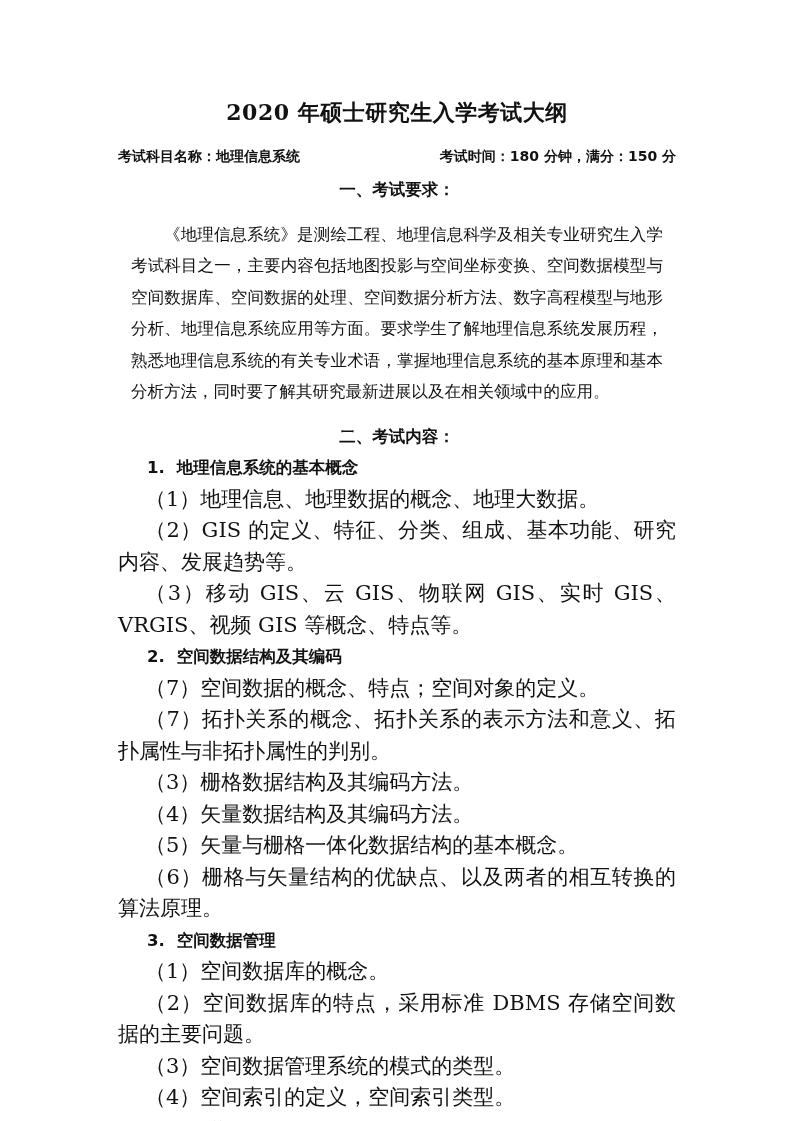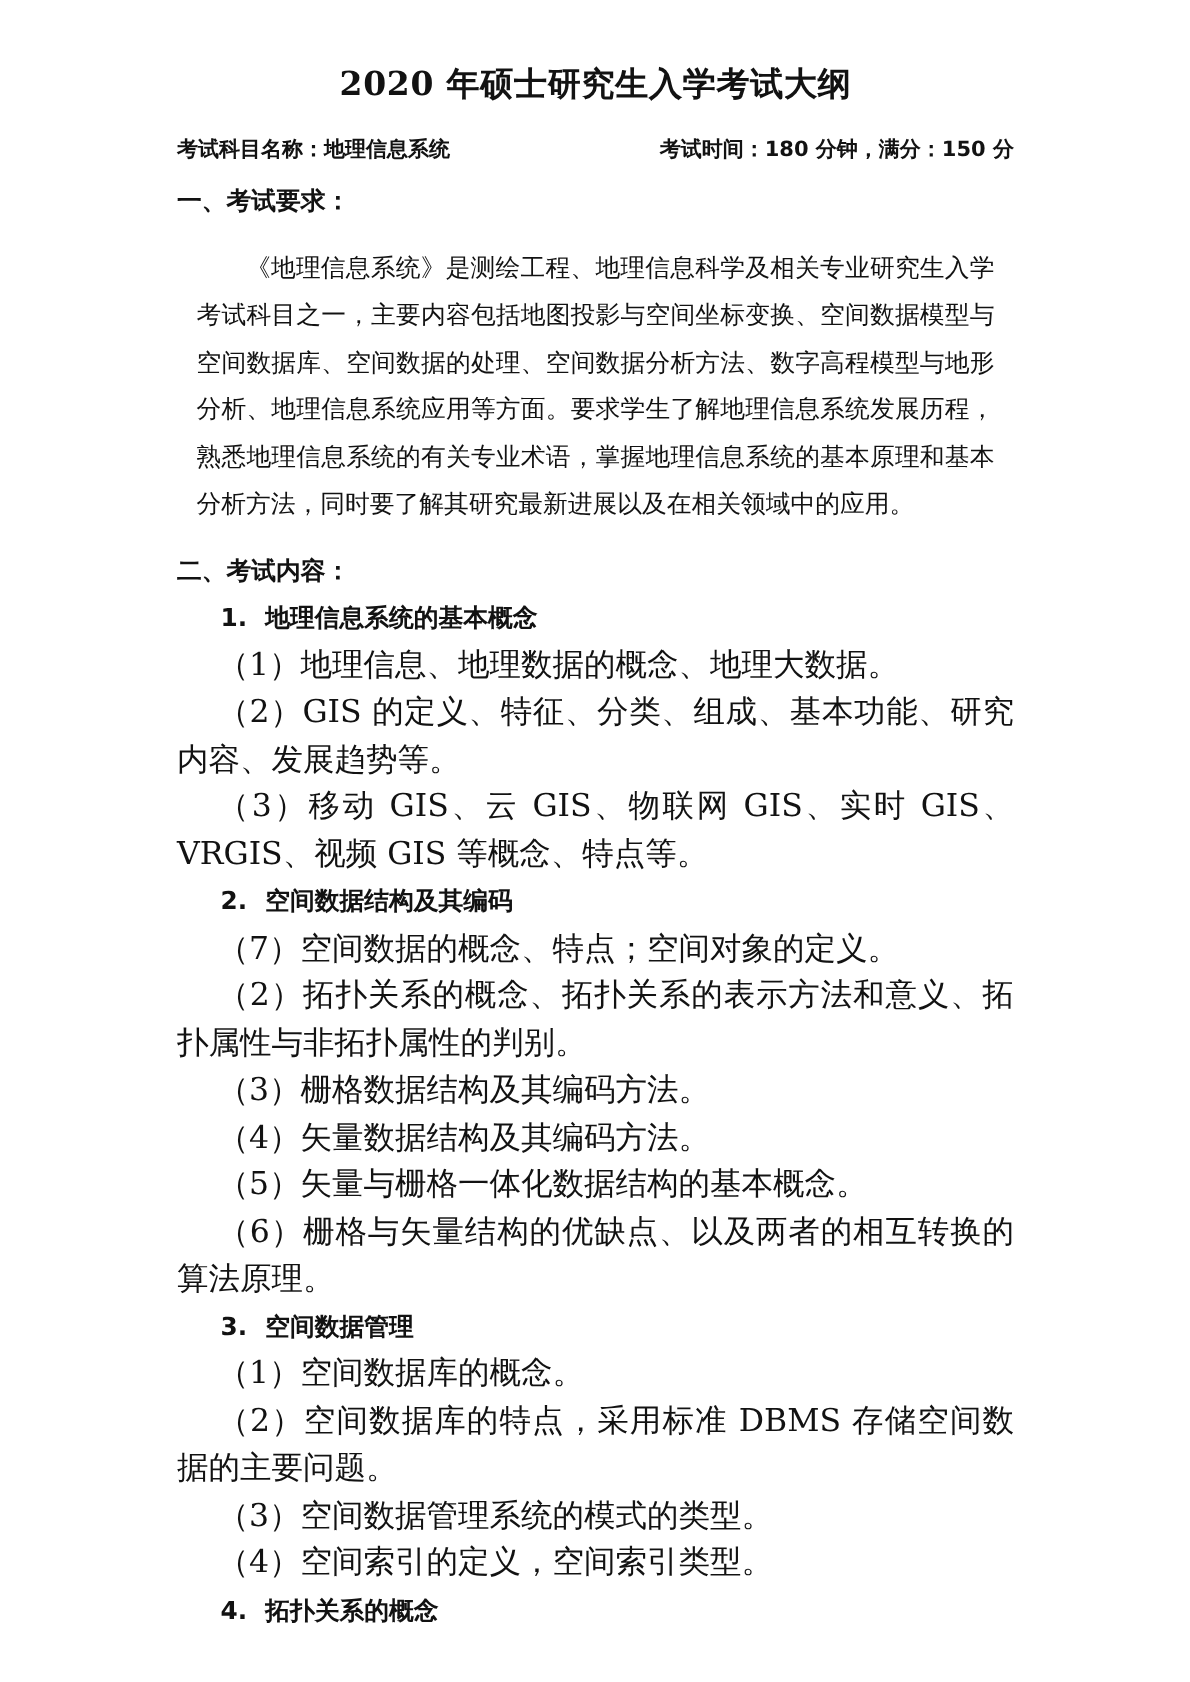--- a/index.html
+++ b/index.html
@@ -8,21 +8,21 @@
     background: #ffffff;
   }
   .page {
     position: relative;
     box-sizing: border-box;
     width: 793px;
     height: 1121px;
     margin: 0 auto;
     background: #ffffff;
     color: #121212;
-    padding: 41px 117px 40px 118px;
+    padding: 97px 117px 40px 118px;
     font-family: "DejaVu Serif", serif;
     overflow: hidden;
   }
   .doc-title {
     margin: 0 0 16px 0;
     font-family: "DejaVu Serif", serif;
     font-size: 22px;
     font-weight: 700;
     line-height: 30px;
     text-align: center;
@@ -37,20 +37,21 @@
     font-size: 14px;
     line-height: 26px;
     margin-bottom: 5px;
   }
   .sec-heading {
     margin: 0;
     font-family: "DejaVu Sans", sans-serif;
     font-weight: 700;
     font-size: 16.5px;
     line-height: 31.5px;
+    text-align: center;
   }
   .para {
     margin: 13px;
     font-size: 16.5px;
     line-height: 31.5px;
     text-align: justify;
     text-indent: 33px;
   }
   .sub-heading {
     margin: 0;
@@ -92,21 +93,21 @@
   <div>
     <h3 class="sub-heading"><span class="sub-number">1.</span><span>地理信息系统的基本概念</span></h3>
     <p class="item">（1）地理信息、地理数据的概念、地理大数据。</p>
     <p class="item">（2）GIS 的定义、特征、分类、组成、基本功能、研究内容、发展趋势等。</p>
     <p class="item">（3）移动 GIS、云 GIS、物联网 GIS、实时 GIS、VRGIS、视频 GIS 等概念、特点等。</p>
   </div>
 
   <div>
     <h3 class="sub-heading"><span class="sub-number">2.</span><span>空间数据结构及其编码</span></h3>
     <p class="item">（7）空间数据的概念、特点；空间对象的定义。</p>
-    <p class="item">（2）拓扑关系的概念、拓扑关系的表示方法和意义、拓扑属性与非拓扑属性的判别。</p>
+    <p class="item">（7）拓扑关系的概念、拓扑关系的表示方法和意义、拓扑属性与非拓扑属性的判别。</p>
     <p class="item">（3）栅格数据结构及其编码方法。</p>
     <p class="item">（4）矢量数据结构及其编码方法。</p>
     <p class="item">（5）矢量与栅格一体化数据结构的基本概念。</p>
     <p class="item">（6）栅格与矢量结构的优缺点、以及两者的相互转换的算法原理。</p>
   </div>
 
   <div>
     <h3 class="sub-heading"><span class="sub-number">3.</span><span>空间数据管理</span></h3>
     <p class="item">（1）空间数据库的概念。</p>
     <p class="item">（2）空间数据库的特点，采用标准 DBMS 存储空间数据的主要问题。</p>

